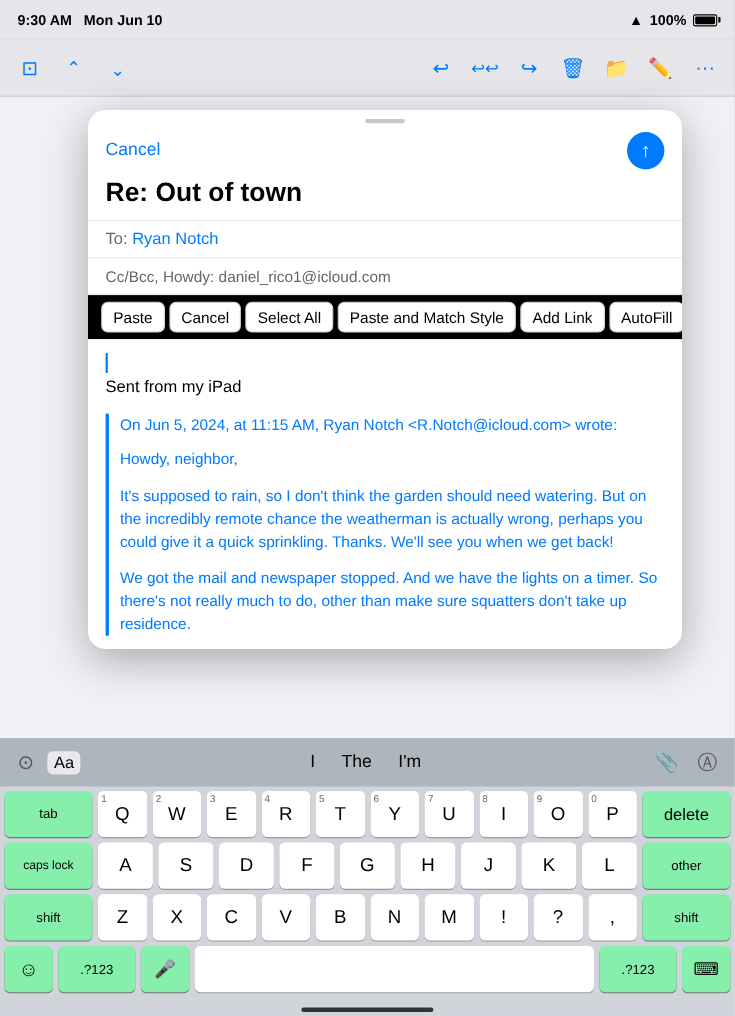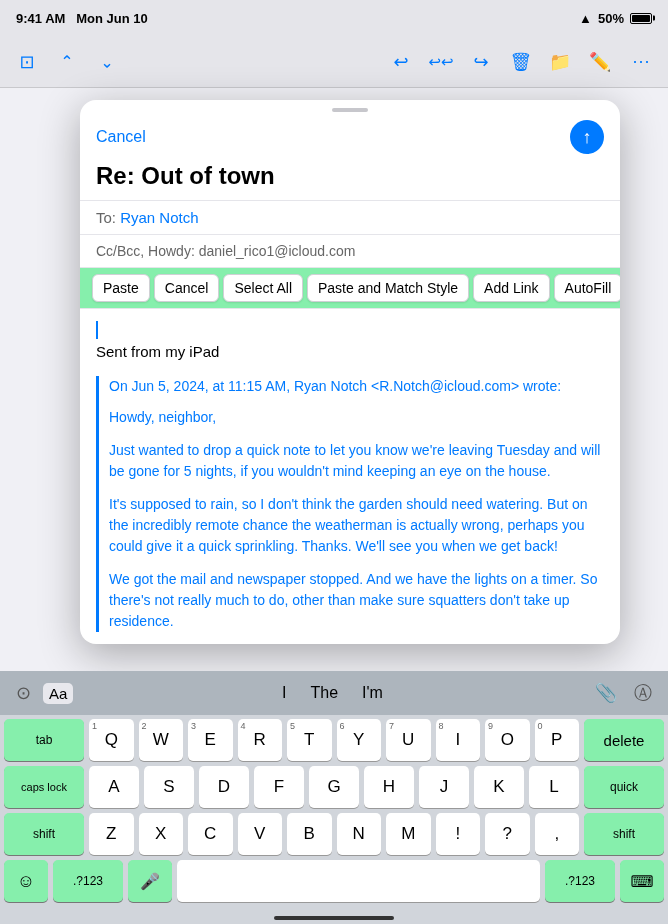--- a/index.html
+++ b/index.html
@@ -187,21 +187,21 @@
     }
 
     
     .context-menu {
       display: flex;
       align-items: center;
       padding: 6px 12px;
       border-top: 1px solid #e5e5ea;
       border-bottom: 1px solid #e5e5ea;
       gap: 4px;
-      background: #86efac;
+      background: #000000;
       overflow-x: auto;
     }
     .context-btn {
       padding: 5px 10px;
       background: #fff;
       border: 1px solid #d0d0d5;
       border-radius: 6px;
       font-size: 14px;
       color: #000;
       cursor: pointer;
@@ -386,27 +386,27 @@
       margin: 6px auto 4px;
     }
 
     .key-normal { width: 52px; }
   </style>
 </head>
 <body>
 
 <div class="status-bar">
   <div class="status-bar-left">
-    <span>9:41 AM</span>
+    <span>9:30 AM</span>
     &nbsp;
     <span>Mon Jun 10</span>
   </div>
   <div class="status-bar-right">
     <span>▲</span>
-    <span>50%</span>
+    <span>100%</span>
     <span class="battery-icon">
       <span class="battery-fill"></span>
     </span>
   </div>
 </div>
 
 <div class="toolbar">
   <div class="toolbar-left">
     <div class="toolbar-icon">⊡</div>
     <div class="toolbar-icon toolbar-icon-sm">⌃</div>
@@ -458,21 +458,20 @@
   </div>
 
   <div class="email-body">
     <div class="cursor-line">
       <span class="text-cursor"></span>
     </div>
     <div class="sent-from">Sent from my iPad</div>
     <div class="quoted-block">
       <div class="quoted-header">On Jun 5, 2024, at 11:15 AM, Ryan Notch &lt;R.Notch@icloud.com&gt; wrote:</div>
       <p>Howdy, neighbor,</p>
-      <p>Just wanted to drop a quick note to let you know we're leaving Tuesday and will be gone for 5 nights, if you wouldn't mind keeping an eye on the house.</p>
       <p>It's supposed to rain, so I don't think the garden should need watering. But on the incredibly remote chance the weatherman is actually wrong, perhaps you could give it a quick sprinkling. Thanks. We'll see you when we get back!</p>
       <p>We got the mail and newspaper stopped. And we have the lights on a timer. So there's not really much to do, other than make sure squatters don't take up residence.</p>
     </div>
   </div>
 </div>
 
 <div class="keyboard-area">
 
   <div class="keyboard-toolbar">
     <div class="kb-toolbar-left">
@@ -558,21 +557,21 @@
         </div>
       <div class="key key-normal">
           <span class="key-letter">J</span>
         </div>
       <div class="key key-normal">
           <span class="key-letter">K</span>
         </div>
       <div class="key key-normal">
           <span class="key-letter">L</span>
         </div>
-      <div class="key key-dark key-wide" style="width:76px;font-size:12px">quick</div>
+      <div class="key key-dark key-wide" style="width:76px;font-size:12px">other</div>
     </div>
 
     <div class="key-row">
       <div class="key key-dark key-wide" style="width:72px;font-size:12px">shift</div>
       <div class="key key-normal">
           <span class="key-letter">Z</span>
         </div>
       <div class="key key-normal">
           <span class="key-letter">X</span>
         </div>

